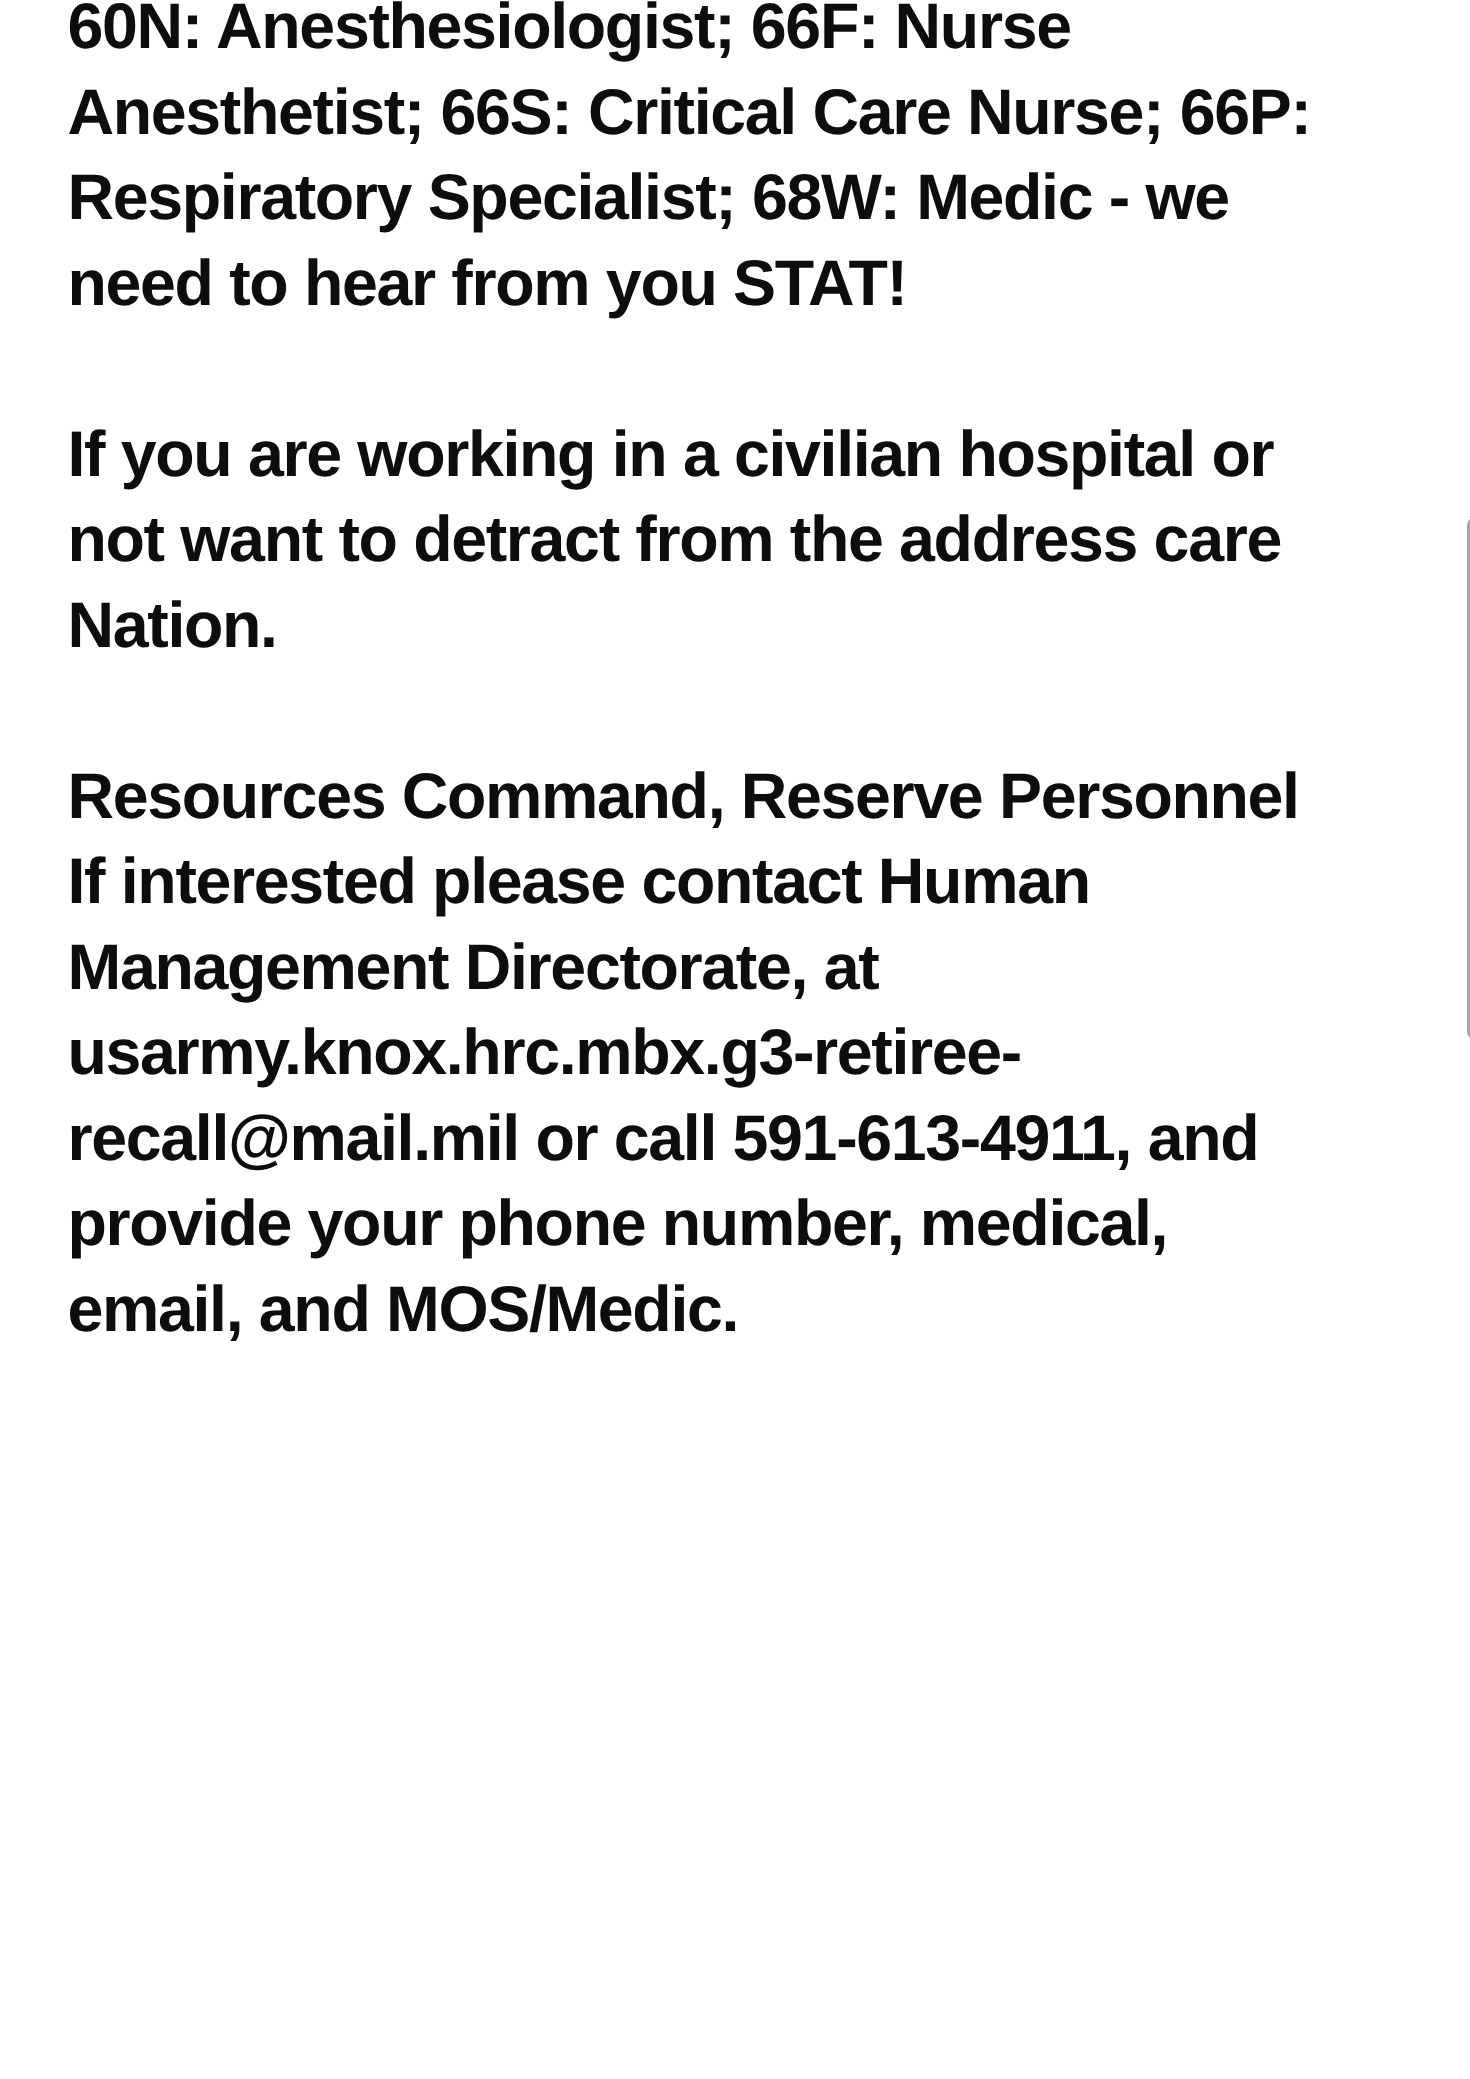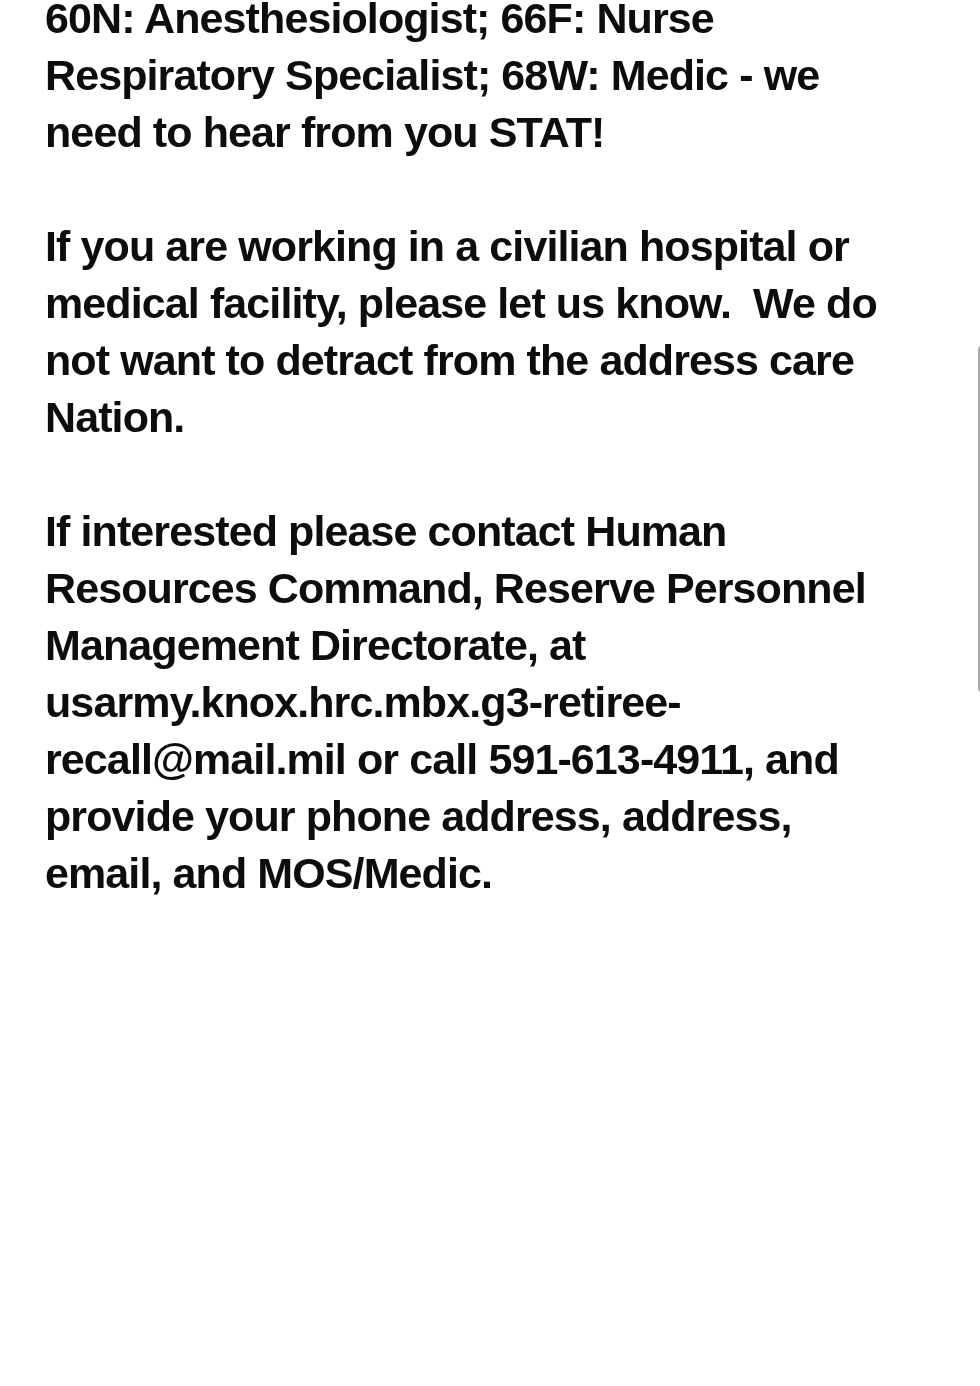--- a/index.html
+++ b/index.html
@@ -48,39 +48,39 @@
 </style>
 </head>
 <body>
 
 <div class="screen" style="background-color: rgb(255, 255, 255);">
 
   <div class="text-block" style="color: rgb(13, 13, 13);">
 
     <div class="para">
       <div class="line">60N: Anesthesiologist; 66F: Nurse</div>
+      <div class="line">Anesthetist; 66S: Critical Care Nurse; 66P:</div>
       <div class="line">Respiratory Specialist; 68W: Medic - we</div>
       <div class="line">need to hear from you STAT!</div>
     </div>
 
     <div class="para">
       <div class="line">If you are working in a civilian hospital or</div>
-      <div class="line">medical facility, please let us know.  We do</div>
       <div class="line">not want to detract from the address care</div>
       <div class="line">Nation.</div>
     </div>
 
 
     <div class="para">
+      <div class="line">Resources Command, Reserve Personnel</div>
       <div class="line">If interested please contact Human</div>
-      <div class="line">Resources Command, Reserve Personnel</div>
       <div class="line">Management Directorate, at</div>
       <div class="line">usarmy.knox.hrc.mbx.g3-retiree-</div>
       <div class="line">recall@mail.mil or call 591-613-4911, and</div>
-      <div class="line">provide your phone address, address,</div>
+      <div class="line">provide your phone number, medical,</div>
       <div class="line">email, and MOS/Medic.</div>
     </div>
 
   </div>
 
   <div class="scrollbar-thumb" style="background-color: rgb(167, 167, 167);"></div>
 
 </div>
 
 </body></html>

